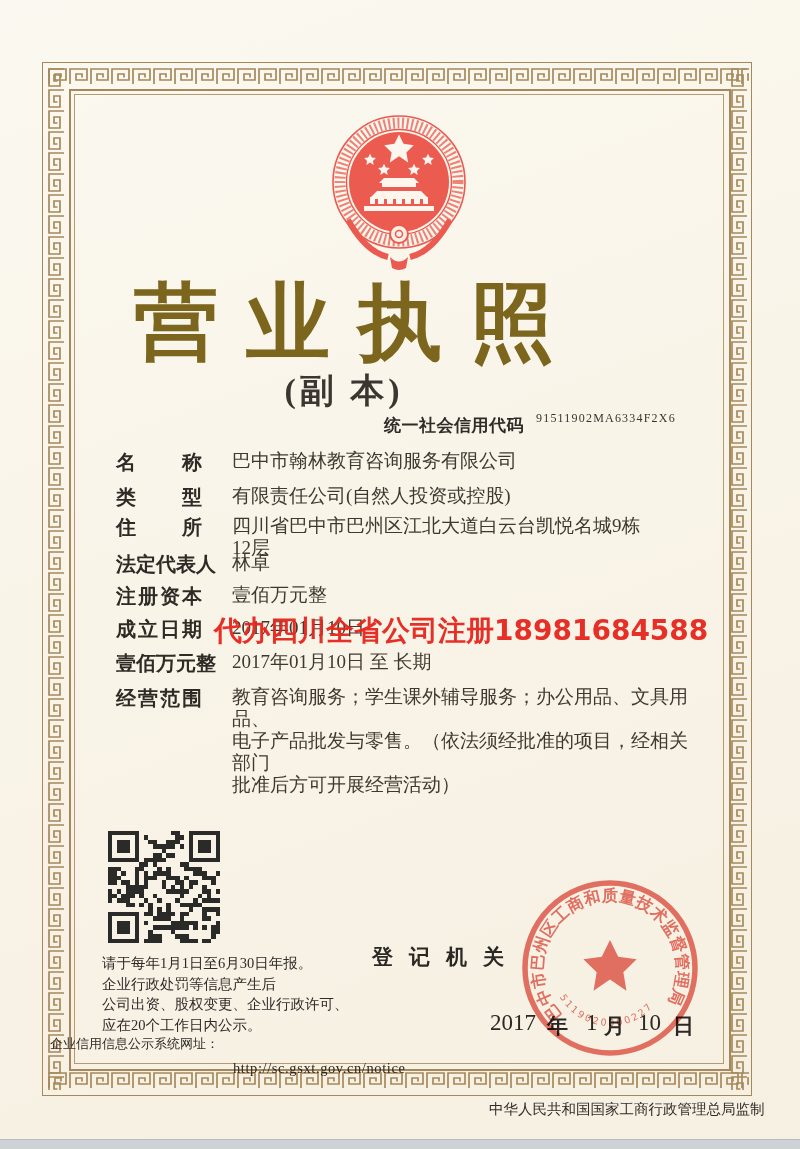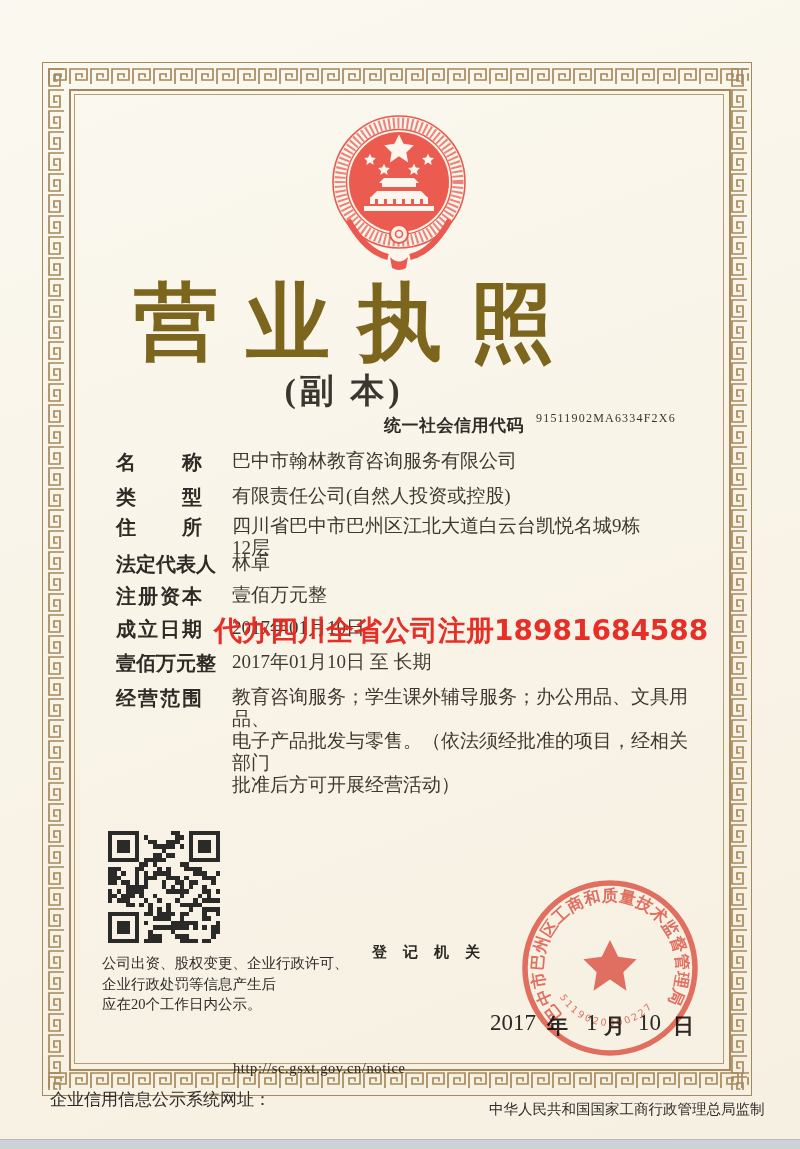--- a/index.html
+++ b/index.html
@@ -31,29 +31,29 @@
   #fields .f-value{position:absolute;left:112px;top:1px;width:472px;font-size:19px;line-height:22px;color:#3f3831;
          font-family:"Liberation Serif","DejaVu Serif",serif;white-space:pre-line;margin-left:12px;}
   
   .ad-watermark{position:absolute;left:214px;top:612px;font-size:28px;font-weight:600;color:#e6261d;
          white-space:nowrap;opacity:.95;}
   
   .qr{position:absolute;left:108px;top:831px;width:112px;height:112px;}
   .notice{position:absolute;left:102px;top:953px;width:330px;font-size:14.5px;line-height:20.5px;color:#2f2b28;
          font-family:"Liberation Serif","DejaVu Serif",serif;}
   
-  .registry{position:absolute;left:372px;top:943px;font-size:15px;font-weight:700;color:#2b2723;letter-spacing:16px;white-space:nowrap;}
+  .registry{position:absolute;left:372px;top:943px;font-size:21px;font-weight:700;color:#2b2723;letter-spacing:16px;white-space:nowrap;}
   .date-row span{position:absolute;top:1010px;font-size:23px;color:#2b2723;
          font-family:"Liberation Serif","DejaVu Serif",serif;}
   .date-row .unit{font-weight:700;font-size:21px;top:1012px;}
   .seal{position:absolute;left:520px;top:878px;mix-blend-mode:multiply;}
   
   .url{position:absolute;left:203px;top:1060px;font-size:14.5px;color:#2b2723;letter-spacing:0.6px;
          font-family:"Liberation Serif","DejaVu Serif",serif;margin-left:30px;}
-  .footer-left{position:absolute;left:50px;top:1088px;font-size:17px;color:#2f2b28;
+  .footer-left{position:absolute;left:50px;top:1035px;font-size:13px;color:#2f2b28;
          font-family:Liberation Sans, sans-serif;}
   .footer-right{position:absolute;left:489px;top:1100px;font-size:14.5px;color:#2f2b28;
          font-family:"Liberation Serif","DejaVu Serif",serif;}
   .bottom-strip{position:absolute;left:0;bottom:0;width:800px;height:9px;background:#cdd2d6;border-top:1px solid #b6bcc1;}
 </style>
 </head>
 <body>
 
 <div class="page">
 
@@ -461,22 +461,23 @@
       <rect x="11" y="24" width="1" height="1" fill="#2a2a28"></rect>
       <rect x="16" y="24" width="1" height="1" fill="#2a2a28"></rect>
       <rect x="17" y="24" width="1" height="1" fill="#2a2a28"></rect>
       <rect x="18" y="24" width="1" height="1" fill="#2a2a28"></rect>
       <rect x="19" y="24" width="1" height="1" fill="#2a2a28"></rect>
       <rect x="21" y="24" width="1" height="1" fill="#2a2a28"></rect>
       <rect x="22" y="24" width="1" height="1" fill="#2a2a28"></rect>
     </svg>
 
   <div class="notice" id="notice">
+      <div>请于每年1月1日至6月30日年报。</div>
+      <div>企业行政处罚等信息产生后</div>
       <div>公司出资、股权变更、企业行政许可、</div>
-      <div>企业行政处罚等信息产生后</div>
       <div>应在20个工作日内公示。</div>
     </div>
 
   <div class="registry">登记机关</div>
   <div class="date-row" id="date-row">
       <span style="left: 490px;">2017</span>
       <span class="unit" style="left: 547px;">年</span>
       <span style="left: 586px;">1</span>
       <span class="unit" style="left: 604px;">月</span>
       <span style="left: 638px;">10</span>

